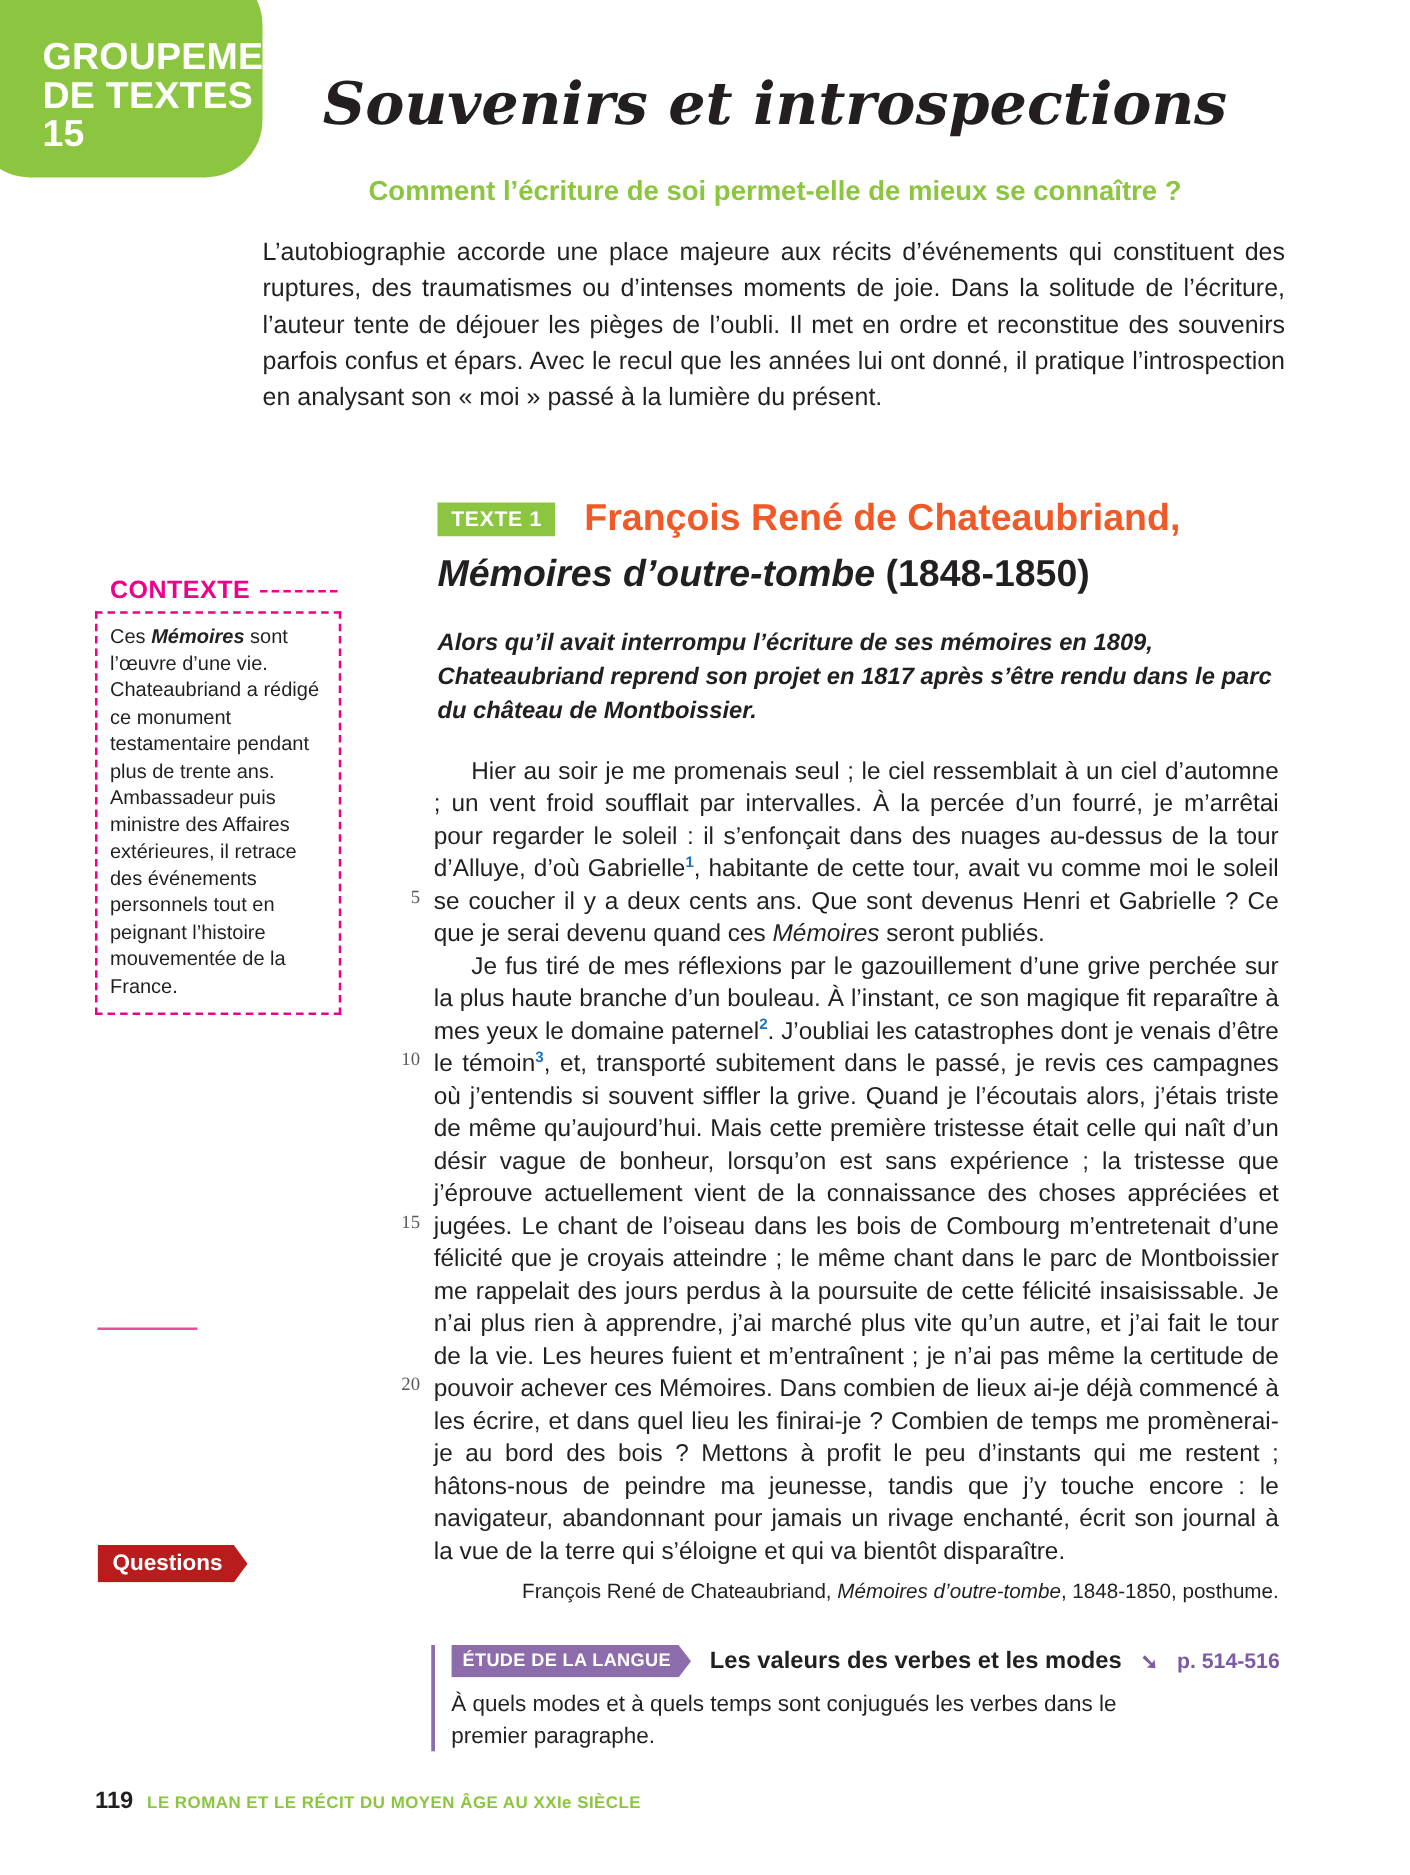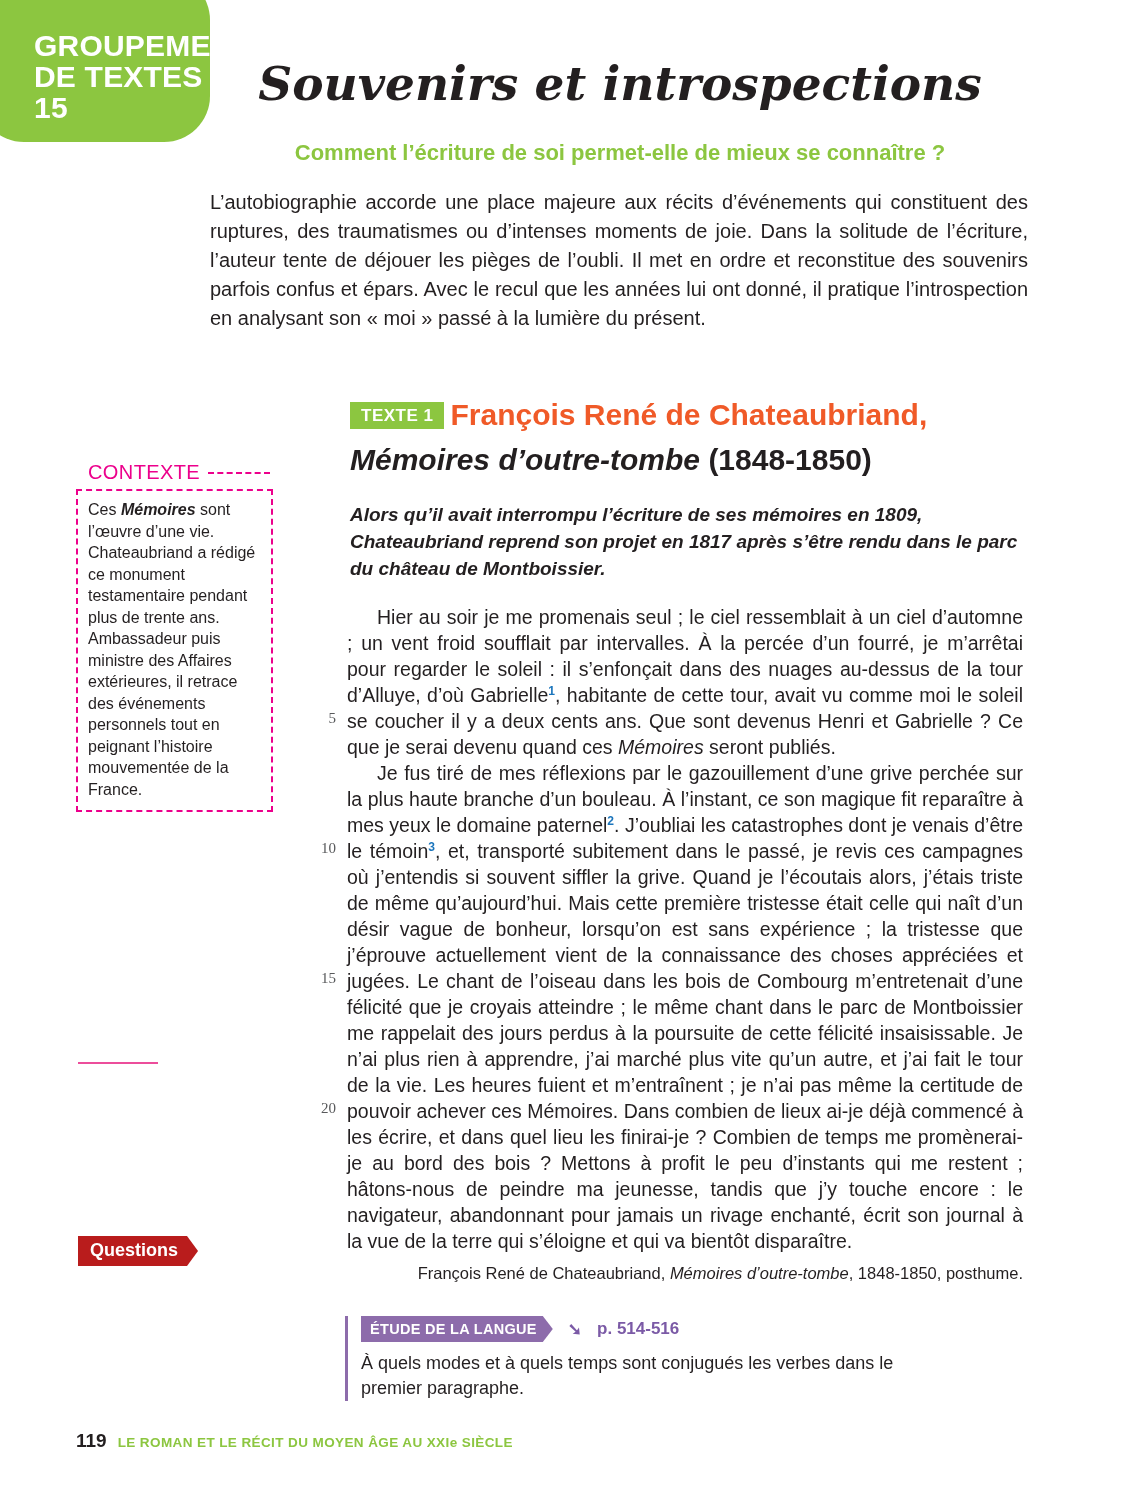--- a/index.html
+++ b/index.html
@@ -26,21 +26,21 @@
   .subtitle {
     position:absolute; left:210px; top:140px; width:820px; text-align:center;
     color:#8cc640; font-weight:bold; font-size:22px;
   }
   .intro {
     position:absolute; left:210px; top:188px; width:818px;
     font-size:20px; line-height:29px; text-align:justify;
   }
 
   
-  .texte-heading { position:absolute; left:350px; top:398px; display:flex; align-items:center; gap:6px;text-align:center; }
+  .texte-heading { position:absolute; left:350px; top:398px; display:flex; align-items:center; gap:23px;text-align:center; }
   .texte-badge {
     background:#8cc640; color:#fff; font-weight:bold; font-size:17px;
     padding:4px 11px 3px; letter-spacing:0.5px; white-space:nowrap;
   }
   .texte-author { color:#f05a28; font-weight:bold; font-size:30px; white-space:nowrap; }
   .texte-title { position:absolute; left:350px; top:443px; font-size:30px; font-weight:bold; }
   .chapeau {
     position:absolute; left:350px; top:501px; width:674px;
     font-style:italic; font-weight:bold; font-size:19px; line-height:27px;
   }
@@ -56,21 +56,21 @@
     text-align:justify; text-indent:30px; hyphens:auto;
   }
   .body-para sup, .contexte-box sup { font-size:0.62em; line-height:0; }
   .attribution {
     margin-top:10px; text-align:right; text-indent:0;
     font-family:"Liberation Sans", sans-serif; font-size:16.5px;
   }
 
   
   .contexte-heading { position:absolute; left:88px; top:461px; width:182px; display:flex; align-items:center; }
-  .contexte-label { color:#ec008c; font-weight:normal; font-size:20px; letter-spacing:0.4px; }
+  .contexte-label { color:#ec008c; font-weight:bold; font-size:20px; letter-spacing:0.4px; }
   .contexte-dashes { flex:1; border-top:2px dashed #ec008c; margin-left:8px; height:0; }
   .contexte-box {
     position:absolute; left:76px; top:489px; width:197px;
     border:2px dashed #ec008c; padding:8px 10px 10px;
     font-size:16px; line-height:21.5px;
   }
 
   
   .notes-divider { position:absolute; left:78px; top:1062px; width:80px; border-top:2px solid #ec4d9b; }
   .notes {
@@ -153,20 +153,21 @@
   </div>
   <div class="contexte-box"><span>Ces </span><span style="font-style: italic; font-weight: bold;">Mémoires</span><span> sont l’œuvre d’une vie. Chateaubriand a rédigé ce monument testamentaire pendant plus de trente ans. Ambassadeur puis ministre des Affaires extérieures, il retrace des événements personnels tout en peignant l’histoire mouvementée de la France.</span></div>
 
   <div class="notes-divider"></div>
 
   <div class="questions-badge">Questions</div>
 
   <div class="etude">
     <div class="etude-header">
       <span class="etude-badge">ÉTUDE DE LA LANGUE</span>
+      <span class="etude-title">Les valeurs des verbes et les modes</span>
       <span class="etude-arrow">➘</span>
       <span class="etude-ref">p. 514-516</span>
     </div>
     <p class="etude-body">À quels modes et à quels temps sont conjugués les verbes dans le premier paragraphe.</p>
   </div>
 
   <div class="footer">
     <span class="page-num">119</span>
     <span class="footer-text">LE ROMAN ET LE RÉCIT DU MOYEN ÂGE AU XXIe SIÈCLE</span>
   </div>

